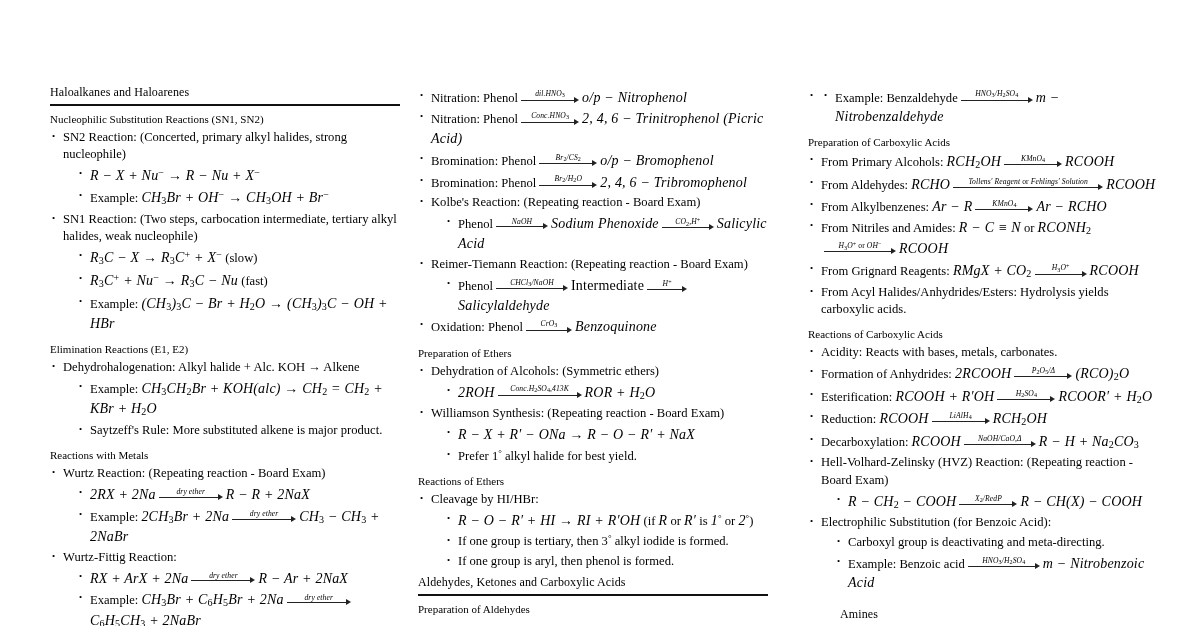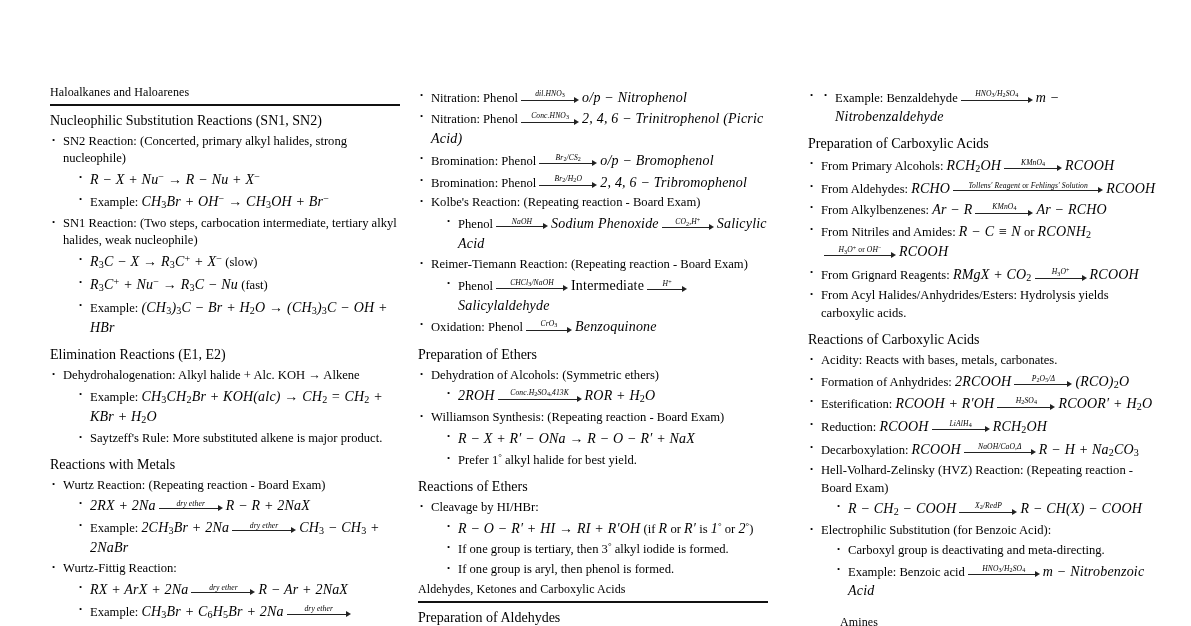--- a/index.html
+++ b/index.html
@@ -12,21 +12,21 @@
   #col1{left:50px;}
   #col2{left:418px;}
   #col3{left:808px;}
 
   h1.sec{
     font-size:12px;font-weight:400;margin:0 0 3px 0;padding:0 0 4px 0;
     border-bottom:2px solid #111;line-height:1.25;letter-spacing:.1px;
   }
   h1.sec.noborder{border-bottom:none;margin-left:32px;}
   h2.sub{
-    font-size:14px;font-weight:400;margin:9px 0 2px 0;line-height:1.3;
+    font-size:11px;font-weight:400;margin:9px 0 2px 0;line-height:1.3;
   }
   h2.sub.first{margin-top:6px;}
 
   ul{list-style:none;margin:0;padding:0;}
   li{
     position:relative;font-size:12.6px;line-height:1.38;
     padding-left:13px;margin:2.5px 0;
   }
   li:before{
     content:"\2022";position:absolute;left:2px;top:-1px;font-size:9px;line-height:1.9;

